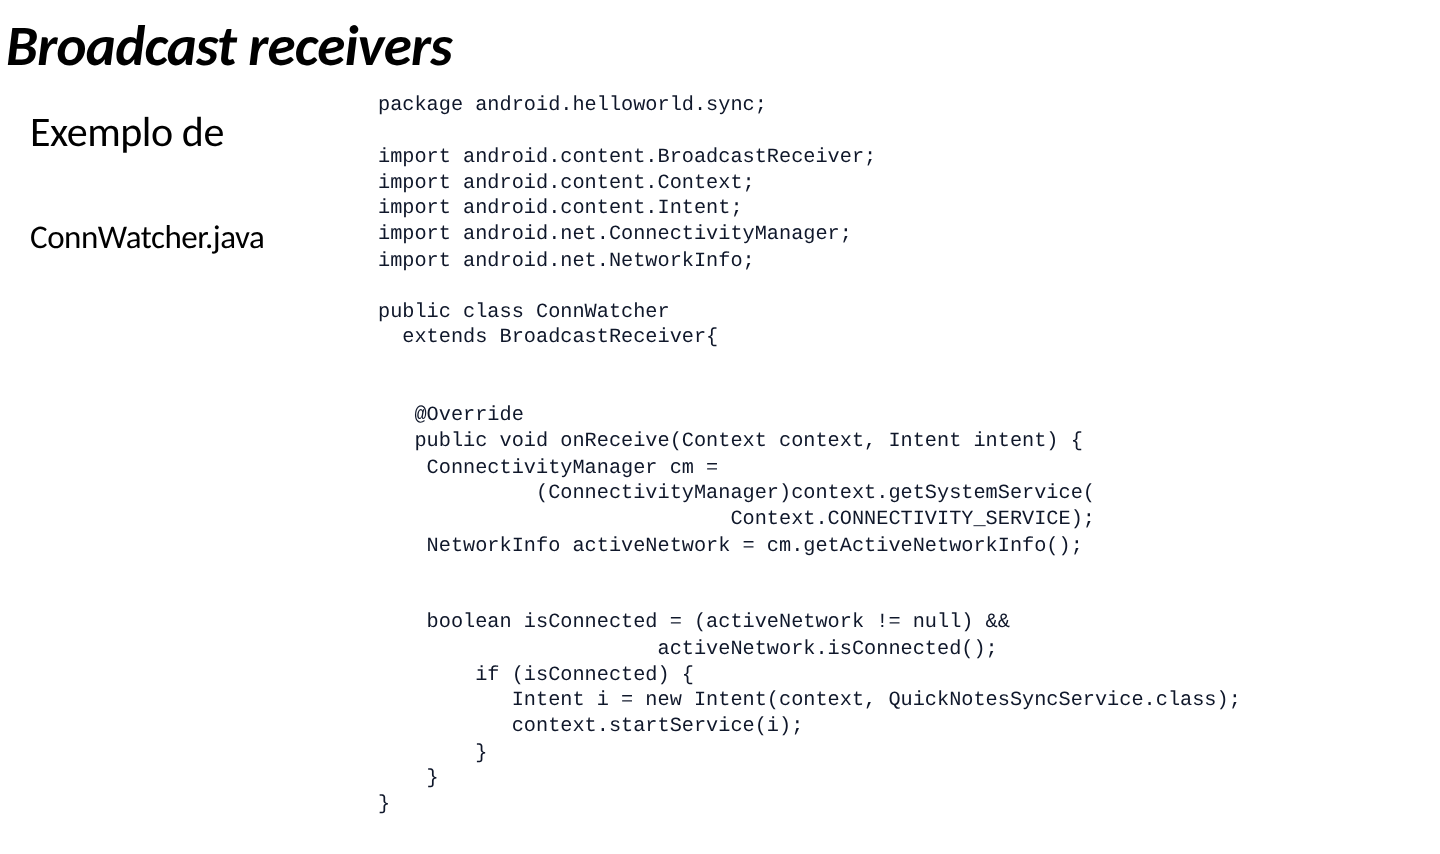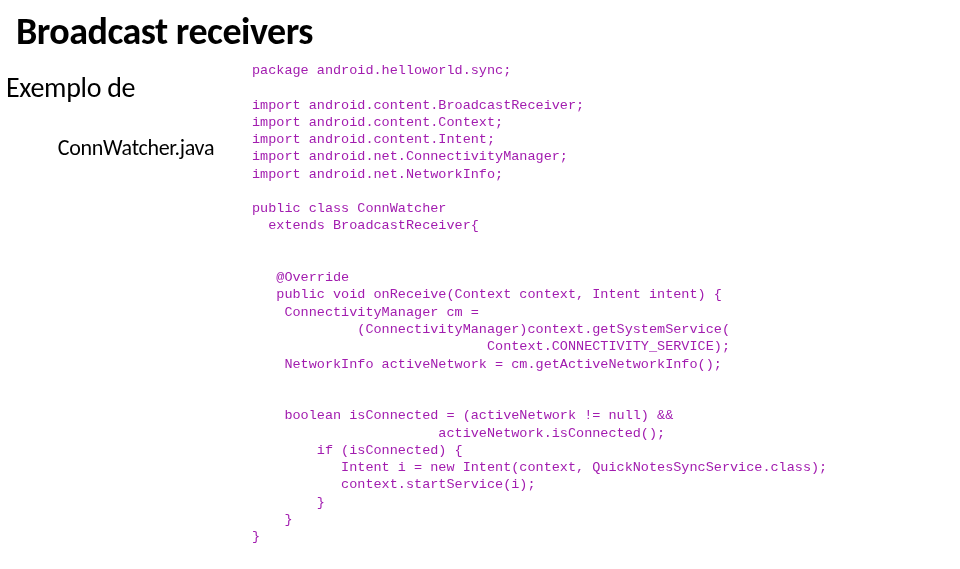--- a/index.html
+++ b/index.html
@@ -12,50 +12,50 @@
       width: 960px;
       height: 569px;
       font-family: Calibri, Arial, sans-serif;
       position: relative;
       overflow: hidden;
     }
     .title {
       font-size: 38px;
       font-weight: bold;
       color: #000;
-      padding: 8px 0 0 16px;
+      padding: 8px 0 0 4px;
       letter-spacing: -0.5px;
+      font-style: italic;
     }
     .left-column {
       position: absolute;
-      left: 6px;
+      left: 20px;
       top: 72px;
       width: 260px;
     }
     .subtitle {
       font-size: 28px;
       font-weight: normal;
       color: #000;
       line-height: 1.15;
       letter-spacing: -0.3px;
     }
     .filename {
       font-size: 22px;
       color: #000;
-      margin-top: 30px;
+      margin-top: 40px;
       letter-spacing: -0.3px;
-      text-align: center;
     }
     .code-block {
       position: absolute;
       left: 252px;
       top: 62px;
       font-family: "Courier New", Courier, monospace;
       font-size: 13.5px;
-      color: #a21caf;
+      color: #0f172a;
       line-height: 1.28;
       white-space: pre;
     }
   </style>
 </head>
 <body>
 
 <div class="title">Broadcast receivers</div>
 
 <div class="left-column">

